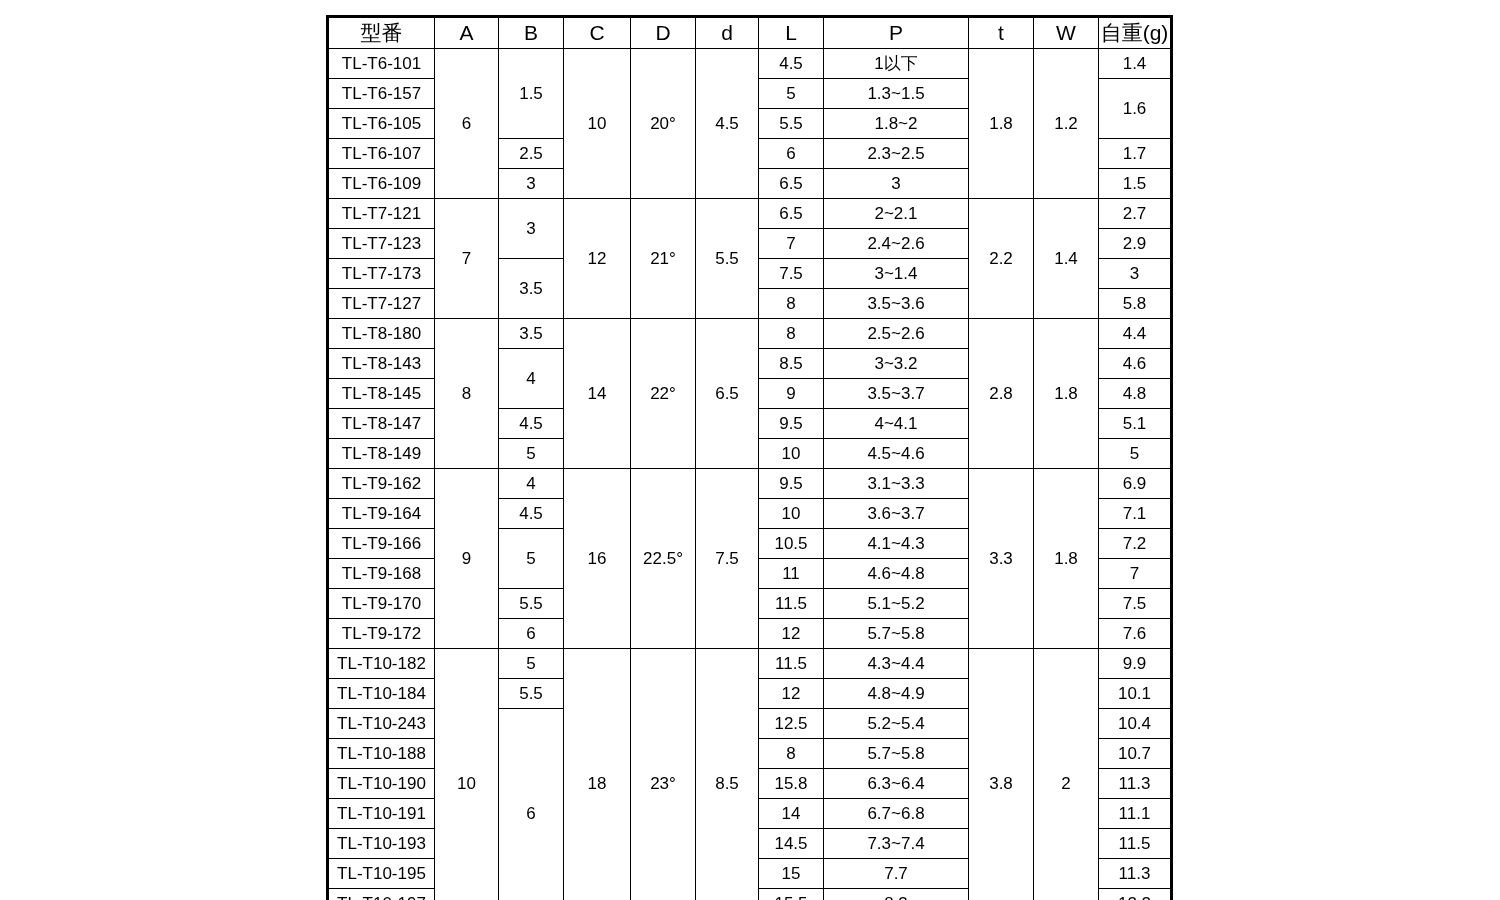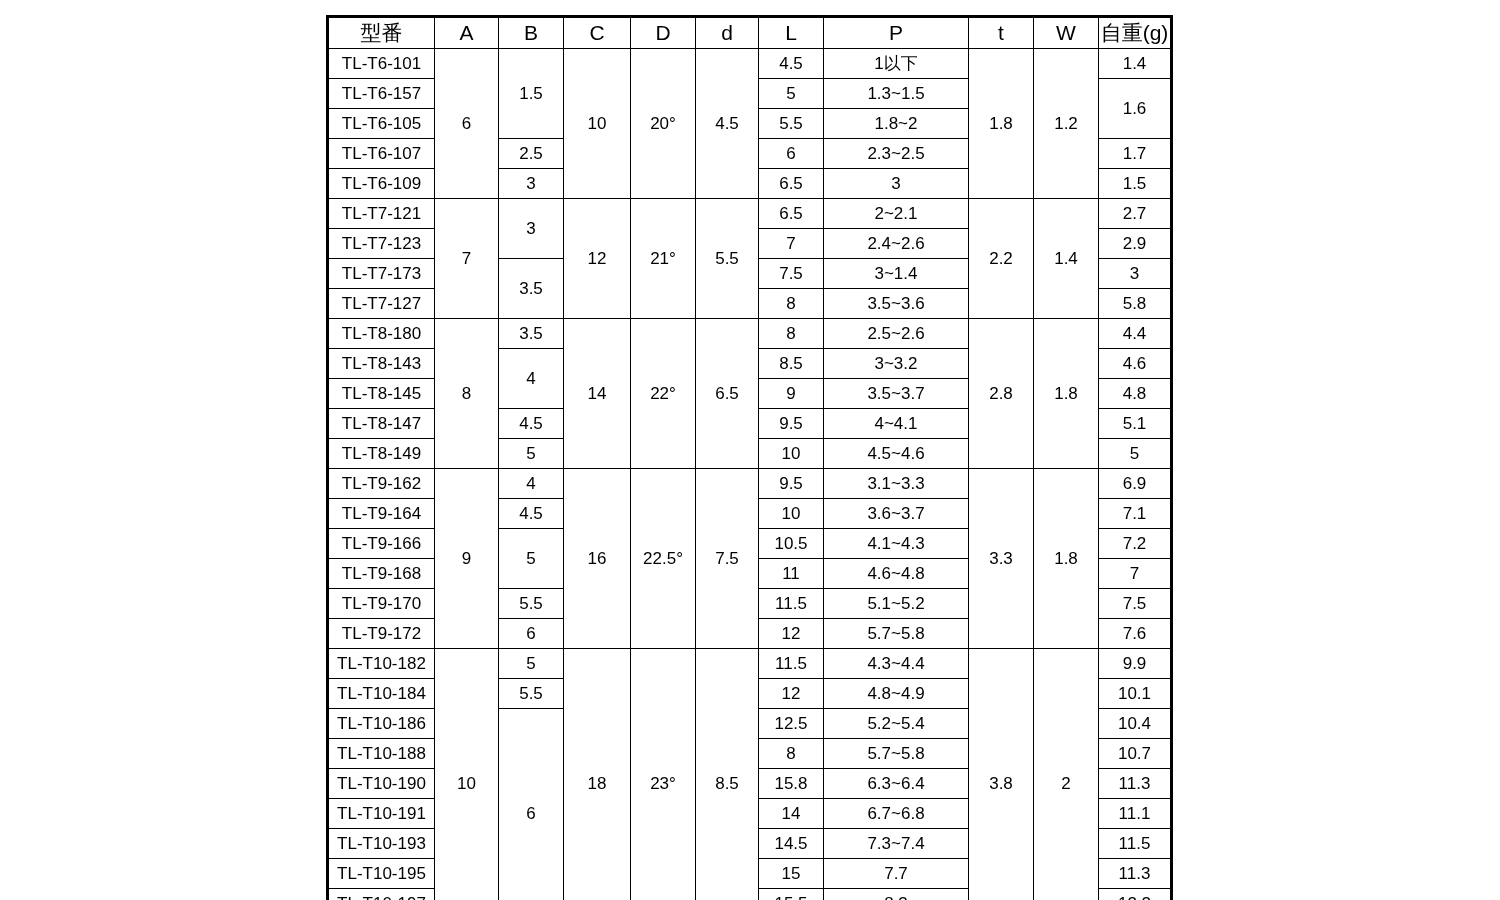--- a/index.html
+++ b/index.html
@@ -248,21 +248,21 @@
           <td>9.9</td>
         </tr>
         <tr>
           <td>TL-T10-184</td>
           <td>5.5</td>
           <td>12</td>
           <td>4.8~4.9</td>
           <td>10.1</td>
         </tr>
         <tr>
-          <td>TL-T10-186</td>
+          <td>TL-T10-243</td>
           <td rowspan="7">6</td>
           <td>12.5</td>
           <td>5.2~5.4</td>
           <td>10.4</td>
         </tr>
         <tr>
           <td>TL-T10-188</td>
           <td>8</td>
           <td>5.7~5.8</td>
           <td>10.7</td>

